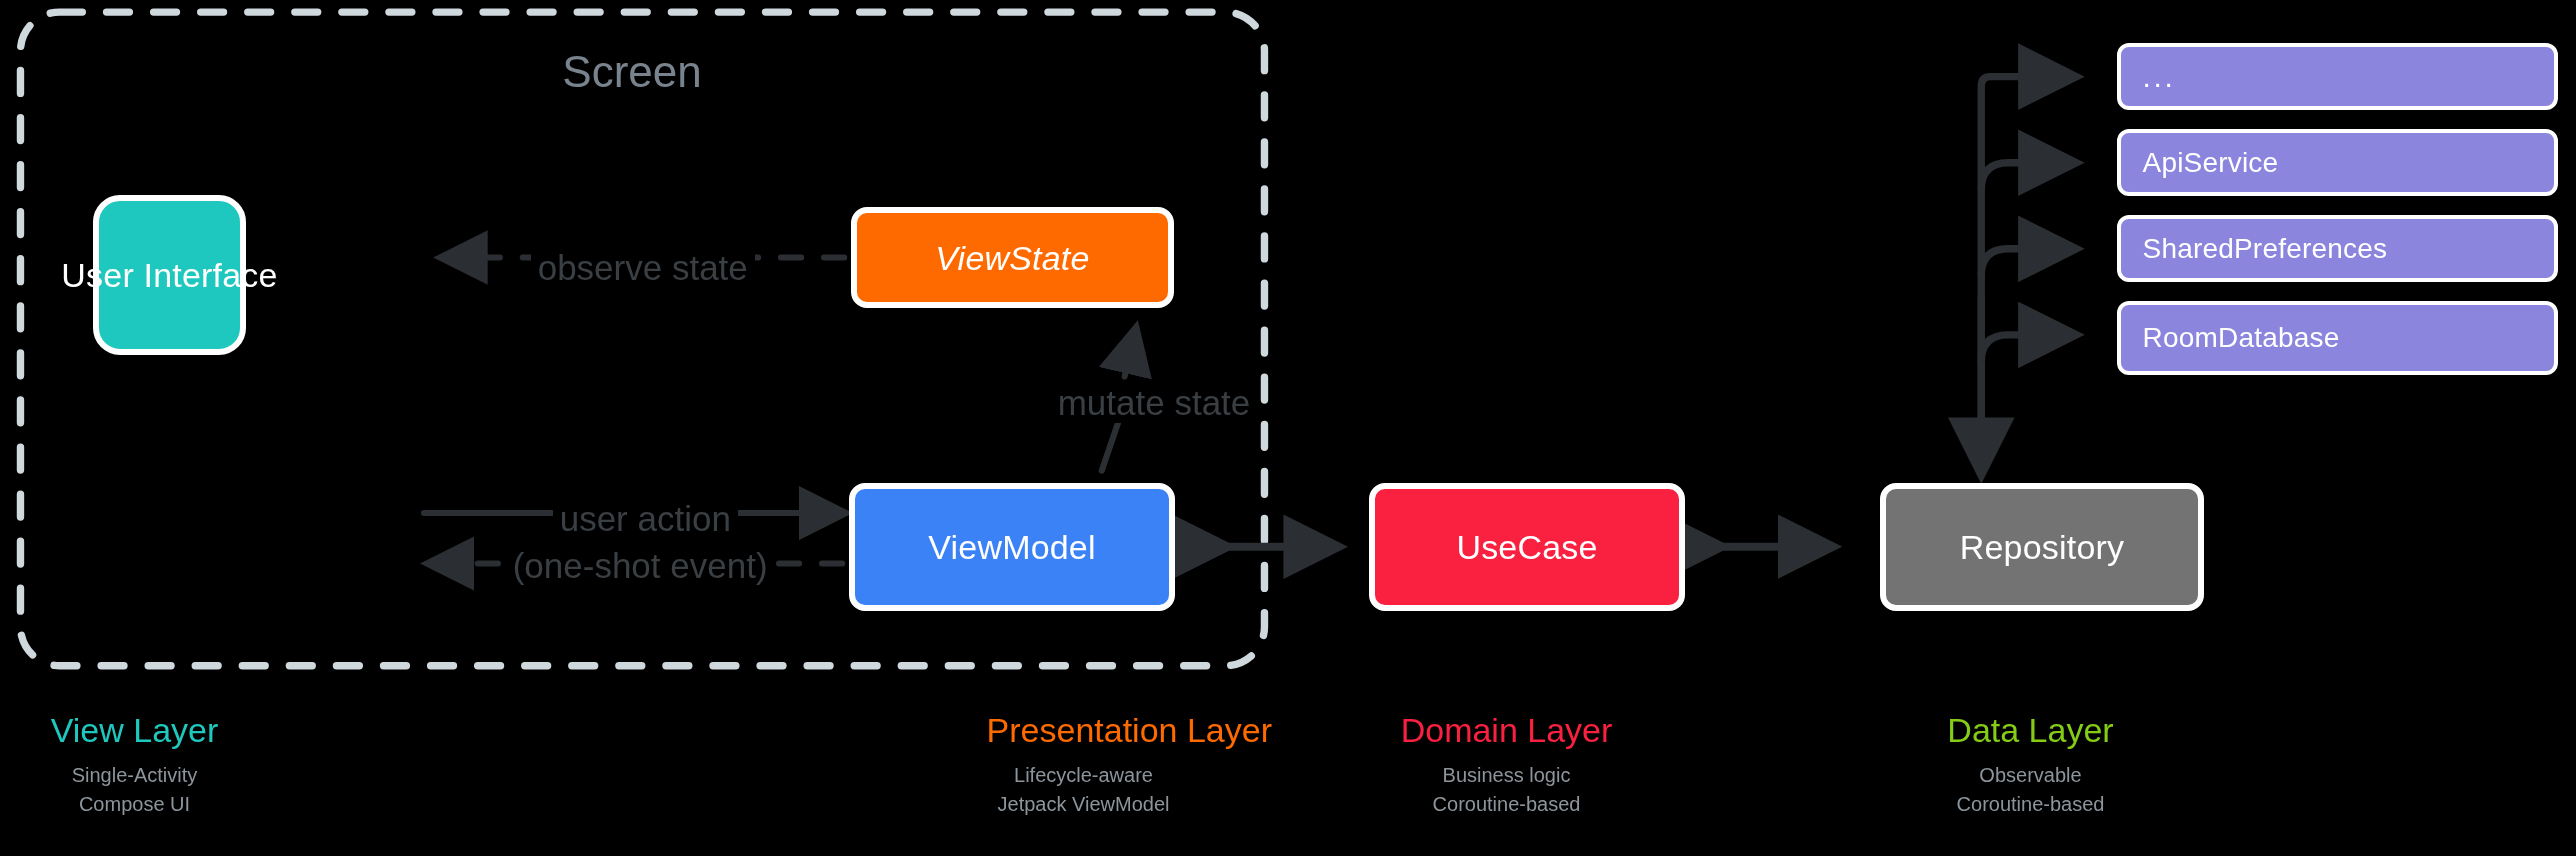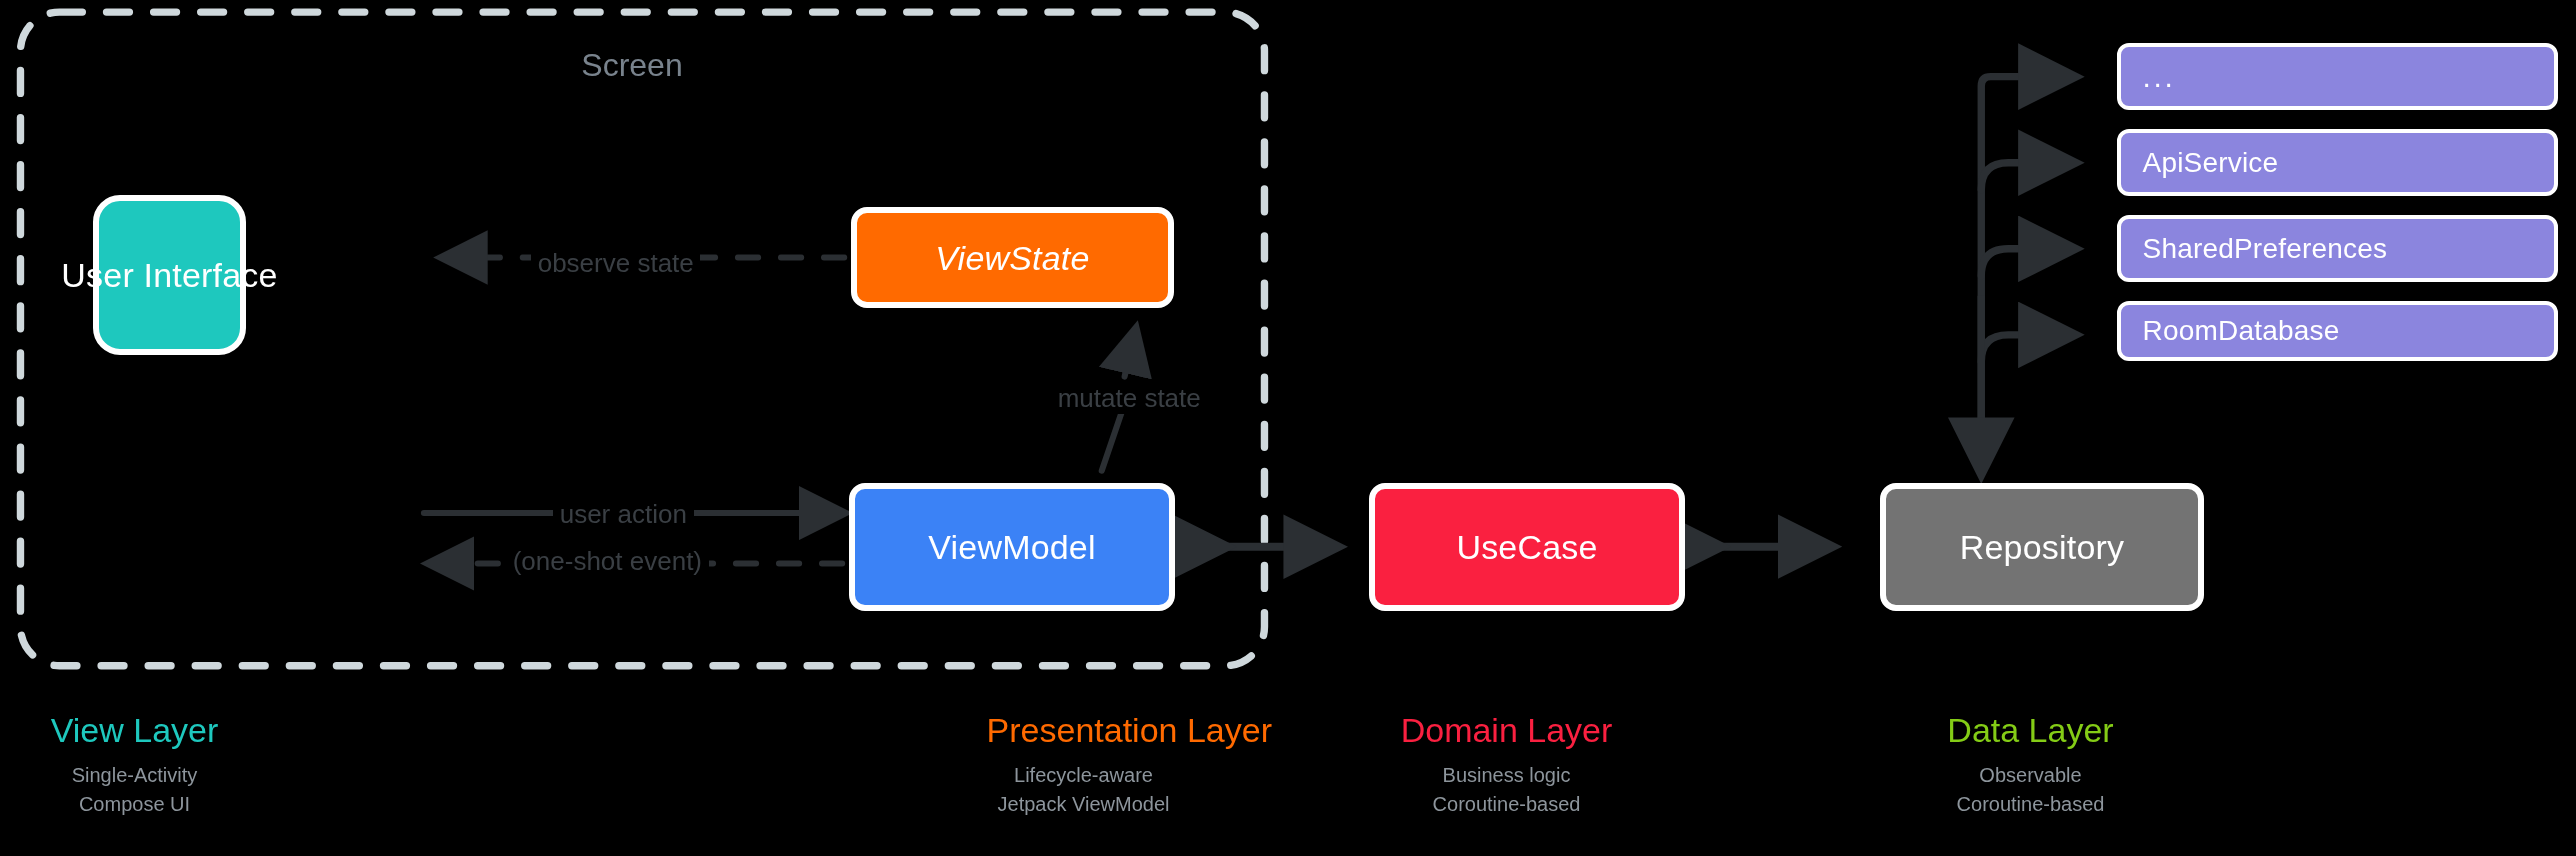--- a/index.html
+++ b/index.html
@@ -48,38 +48,38 @@
 
   
   #node-ui        { left: 93px;  top: 195px;  width: 153px; height: 160px; border-radius: 27px; }
   #node-viewstate { left: 851px; top: 207px;  width: 323px; height: 101px; }
   #node-viewmodel { left: 849px; top: 483px;  width: 326px; height: 128px; }
   #node-usecase   { left: 1369px; top: 483px;  width: 316px; height: 128px; }
   #node-repo      { left: 1862px; top: 483px;  width: 324px; height: 128px; }
   #node-dots      { left: 2117px; top: 43px;   width: 441px; height: 67px; border-radius: 12px; border-width: 4.7px; }
   #node-api       { left: 2117px; top: 129px;  width: 441px; height: 67px; border-radius: 12px; border-width: 4.7px; }
   #node-prefs     { left: 2117px; top: 215px;  width: 441px; height: 67px; border-radius: 12px; border-width: 4.7px; }
-  #node-room      { left: 2117px; top: 301px;  width: 441px; height: 60px; border-radius: 12px; border-width: 4.7px; }
+  #node-room      { left: 2117px; top: 301px;  width: 441px; height: 74px; border-radius: 12px; border-width: 4.7px; }
 
   
   #screen-title {
     position: absolute;
     left: 0; top: 47px;
     width: 1264px;
     text-align: center;
-    font-size: 32px;
+    font-size: 44px;
     color: #79838d;
     z-index: 4;
   }
 
   
   .edge-label {
     position: absolute;
     color: #3a3f44;
-    font-size: 26px;
+    font-size: 35px;
     white-space: nowrap;
     background: #000000;
     padding: 0 6.7px;
     z-index: 6;
   }
   #lbl-observe   { left: 531px;  top: 248px; }
   #lbl-useraction{ left: 553px;  top: 499px; }
   #lbl-oneshot   { left: 506px;  top: 546px; }
   #lbl-mutate    { left: 1051px; top: 383px; }
 

